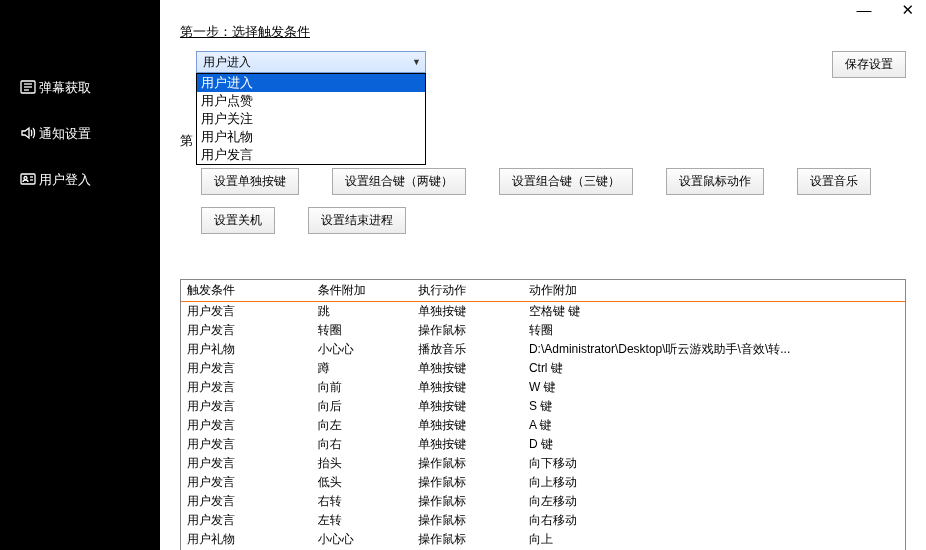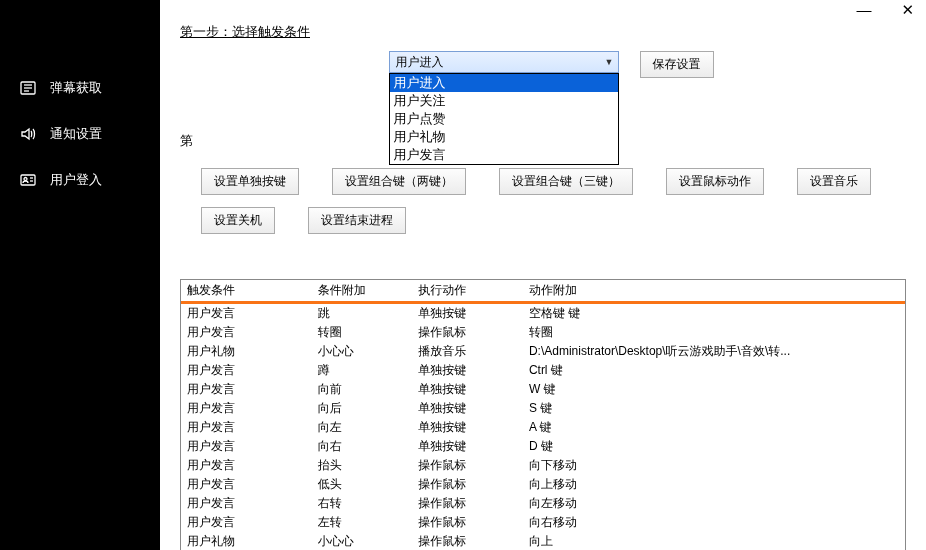--- a/index.html
+++ b/index.html
@@ -1,44 +1,44 @@
 <!DOCTYPE html>
 <html><head>
   <meta charset="utf-8">
   <style>
     * { box-sizing: border-box; margin: 0; padding: 0; }
     body { font-family: "Microsoft YaHei", "SimSun", Arial, sans-serif; font-size: 12px; background: #fff; width: 926px; height: 550px; overflow: hidden; display: flex; }
     
     .sidebar { width: 160px; background: #000; color: #fff; display: flex; flex-direction: column; }
     .sidebar-logo { height: 65px; }
-    .sidebar-item { display: flex; align-items: center; gap: 14px; padding: 14px 20px; cursor: pointer; font-size: 13px; }
+    .sidebar-item { display: flex; align-items: flex-start; gap: 3px; padding: 14px 20px; cursor: pointer; font-size: 13px; }
     .sidebar-item .icon { width: 16px; height: 16px; display: inline-flex; align-items: center; justify-content: center; }
     .sidebar-item .icon svg { width: 16px; height: 16px; }
     
     .main { flex: 1; display: flex; flex-direction: column; position: relative; }
     .titlebar { height: 30px; display: flex; justify-content: flex-end; align-items: center; padding-right: 6px; gap: 18px; }
     .tb-btn { cursor: pointer; font-size: 15px; line-height: 1; padding: 2px 6px; }
     
     .content { flex: 1; padding: 0 20px 10px 20px; display: flex; flex-direction: column; }
     .step-label { font-size: 13px; margin: 4px 0 10px 0; text-decoration: underline; }
     
-    .row1 { display: flex; justify-content: center; align-items: flex-start; position: relative; padding-left: 16px; }
+    .row1 { display: flex; justify-content: space-between; align-items: flex-start; position: relative; padding-left: 16px; }
     .select-wrap { position: relative; width: 230px; }
     .select-box { width: 230px; height: 22px; border: 1px solid #7a9fd6; background: linear-gradient(#e8f1ff,#d4e6ff); display: flex; align-items: center; justify-content: space-between; padding: 0 4px 0 6px; font-size: 12px; }
     .select-arrow { font-size: 9px; color: #333; }
     .dropdown { position: absolute; top: 22px; left: 0; width: 230px; border: 1px solid #000; background: #fff; z-index: 10; }
     .dropdown-item { padding: 1px 4px; font-size: 13px; line-height: 16px; cursor: pointer; }
     .dropdown-item.selected { background: #0a62d9; color: #fff; }
     
     .btn { background: linear-gradient(#fdfdfd,#ececec); border: 1px solid #aaa; padding: 4px 12px; font-size: 12px; cursor: pointer; white-space: nowrap; margin-left: 21px; }
     .button-row { display: flex; gap: 12px; flex-wrap: wrap; }
     
     .table-container { flex: 1; border: 1px solid #888; margin-top: 45px; overflow: hidden; }
     .table { width: 100%; border-collapse: collapse; font-size: 12px; }
-    .table th { text-align: left; font-weight: normal; padding: 2px 6px; border-bottom: 3px solid #f97316; }
+    .table th { text-align: left; font-weight: normal; padding: 2px 6px; border-bottom: 1px solid #f97316; }
     .table td { padding: 1px 6px; white-space: nowrap; overflow: hidden; text-overflow: ellipsis; }
     .col0 { width: 130px; }
     .col1 { width: 100px; }
     .col2 { width: 110px; }
     .col3 { width: 380px; max-width: 380px; }
     
     .hidden-step2 { position: absolute; left: 20px; top: 132px; font-size: 13px; z-index: 1; }
   </style>
 </head>
 <body>
@@ -93,22 +93,22 @@
     <div class="step-label">第一步：选择触发条件</div>
 
     <div class="row1">
       <div class="select-wrap">
         <div class="select-box">
           <span>用户进入</span>
           <span class="select-arrow">▼</span>
         </div>
         <div class="dropdown" id="dropdown">
             <div class="dropdown-item selected">用户进入</div>
+            <div class="dropdown-item">用户点赞</div>
             <div class="dropdown-item">用户关注</div>
-            <div class="dropdown-item">用户点赞</div>
             <div class="dropdown-item">用户礼物</div>
             <div class="dropdown-item">用户发言</div>
           </div>
       </div>
       <button class="btn">保存设置</button>
     </div>
 
     <div class="hidden-step2">第</div>
 
     <div class="button-row" id="btnrow" style="margin-top:90px;">

